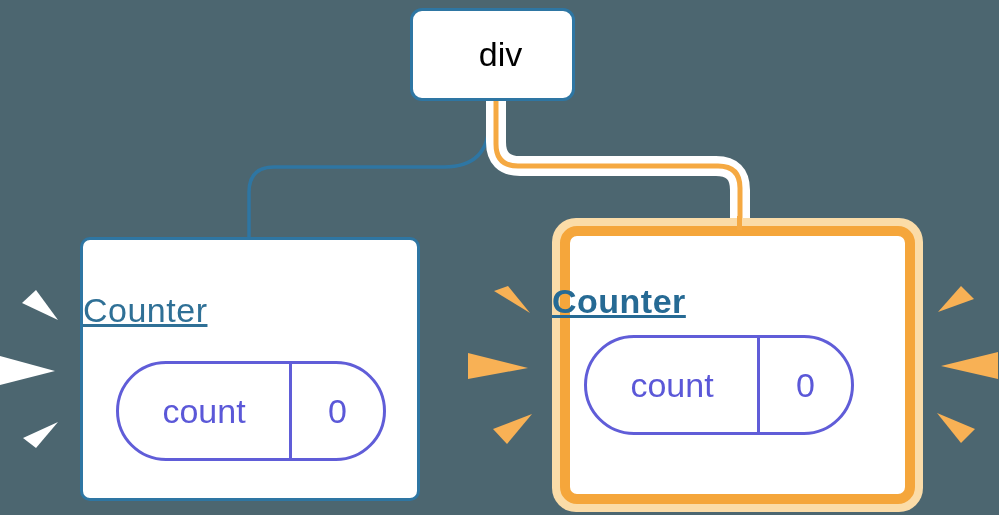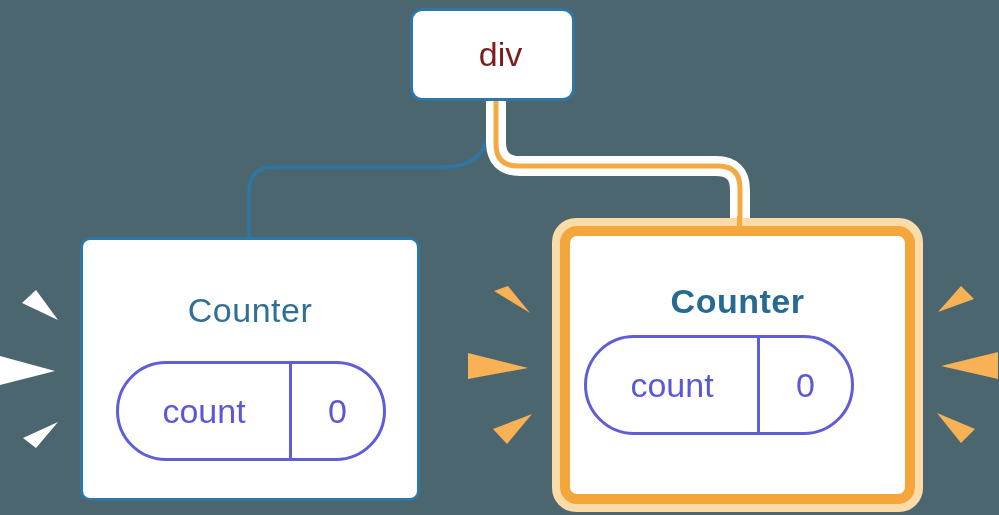--- a/index.html
+++ b/index.html
@@ -22,21 +22,21 @@
   .root-node {
     position: absolute; left: 410px; top: 8px;
     width: 165px; height: 93px;
     background: #FFFFFF;
     border: 3px solid #2E76A3;
     border-radius: 12px;
     display: flex; align-items: center; justify-content: center;
     z-index: 2;
   }
   .root-node .root-label {
-    font-size: 34px; font-weight: 500; color: #7f1d1d; margin-left: 16px;
+    font-size: 34px; font-weight: 500; color: #000000; margin-left: 16px;
   }
   
   .card-left {
     position: absolute; left: 80px; top: 237px;
     width: 340px; height: 264px;
     background: #FFFFFF;
     border: 3px solid #2E76A3;
     border-radius: 10px;
     z-index: 2;
   }
@@ -51,23 +51,24 @@
   }
   .card-right .card-inner {
     width: 100%; height: 100%;
     background: #FFFFFF;
     border: 10px solid #F5A63B;
     border-radius: 17px;
   }
   .card-title {
     position: absolute;
     width: 100%;
-    text-align: center;
+    text-align: left;
     font-size: 34px;
     letter-spacing: 0.5px;
+    text-decoration: underline;
   }
   .card-left .card-title { top: 51px; color: #2F7096; font-weight: 500; }
   .card-right .card-title { top: 64px; left: 0; color: #266A94; font-weight: 700; }
   
   .state-pill {
     position: absolute;
     width: 270px; height: 100px;
     border: 3px solid #605DD8;
     border-radius: 50px;
     background: #FFFFFF;

